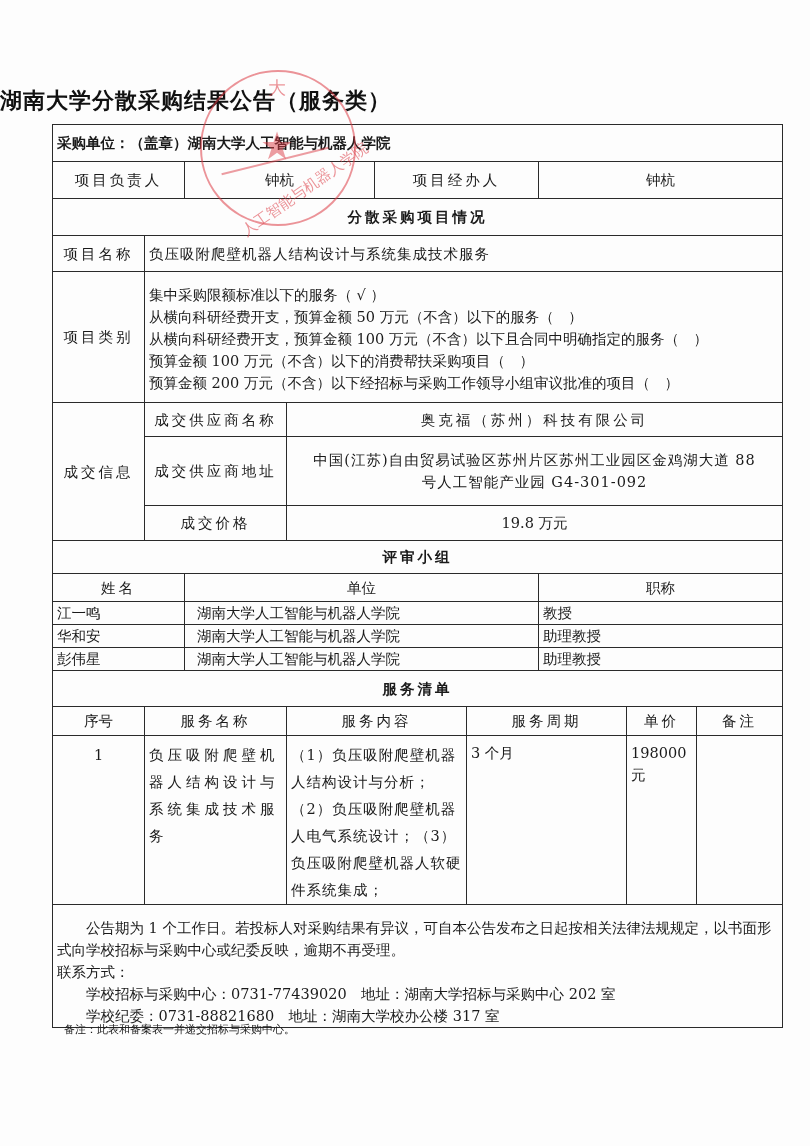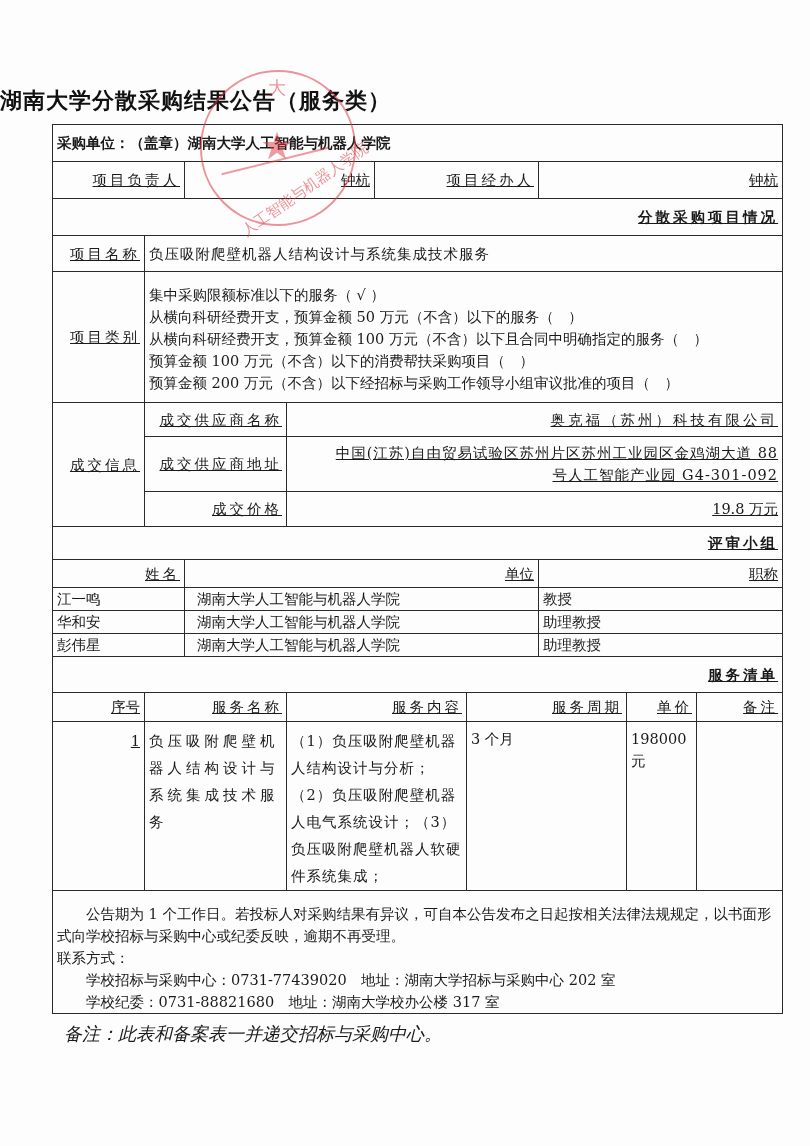--- a/index.html
+++ b/index.html
@@ -15,27 +15,27 @@
     font-weight:bold; font-size:22px; letter-spacing:1px; color:#111;
   }
   .tbl {
     position:absolute; left:52px; top:124px; width:730px;
     border-collapse:collapse; table-layout:fixed;
   }
   .tbl td {
     border:1.3px solid #2a2a2a; padding:0 4px; font-size:14.5px;
     vertical-align:middle; overflow:hidden; line-height:22px;
   }
-  .c { text-align:right;text-decoration:underline; }
+  .c { text-align:center; }
   .b { font-family:"DejaVu Sans","Liberation Sans",sans-serif; font-weight:bold; }
   .sp { letter-spacing:3px; }
   .svc td { vertical-align:top; }
   .notice td { border-top:1.3px solid #2a2a2a; }
   .remark {
-    position:absolute; left:64px; top:1022px; font-size:18px;font-style:italic;
+    position:absolute; left:64px; top:1022px; font-size:11px;
   }
   .stamp {
     position:absolute; left:200px; top:70px; width:152px; height:152px;
     border-radius:50%; border:2px solid rgba(220,60,70,0.55);
     pointer-events:none;
   }
   .stamp .star {
     position:absolute; left:58px; top:52px; font-size:38px; color:rgba(220,60,70,0.5);
   }
   .stamp .arc {
@@ -100,21 +100,21 @@
       <div>预算金额 100 万元（不含）以下的消费帮扶采购项目（　）</div>
       <div>预算金额 200 万元（不含）以下经招标与采购工作领导小组审议批准的项目（　）</div>
     </td>
   </tr>
 
   <tr style="height:34px">
     <td rowspan="3" class="c sp">成交信息</td>
     <td colspan="2" class="c sp">成交供应商名称</td>
     <td colspan="6" class="c sp">奥克福（苏州）科技有限公司</td>
   </tr>
-  <tr style="height:55px">
+  <tr style="height:69px">
     <td colspan="2" class="c sp">成交供应商地址</td>
     <td colspan="6" class="c" style="letter-spacing:1px">
       <div>中国(江苏)自由贸易试验区苏州片区苏州工业园区金鸡湖大道 88</div>
       <div>号人工智能产业园 G4-301-092</div>
     </td>
   </tr>
   <tr style="height:35px">
     <td colspan="2" class="c sp">成交价格</td>
     <td colspan="6" class="c">19.8 万元</td>
   </tr>

